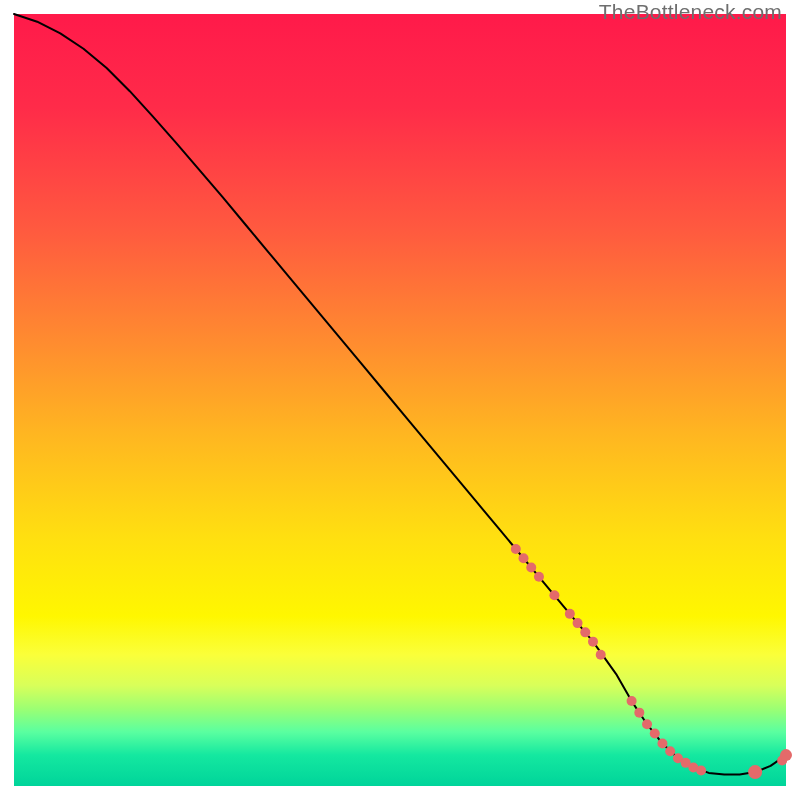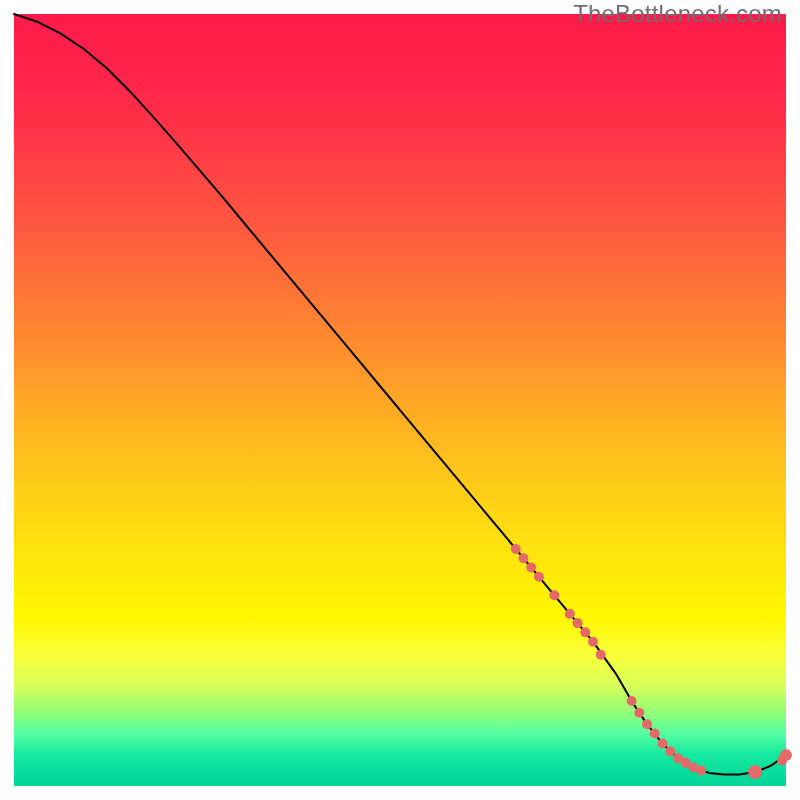--- a/index.html
+++ b/index.html
@@ -36,21 +36,21 @@
       #5affa0 93%,
       #14e8a0 96%,
       #00d49a 100%
     );
   }
   .watermark {
     position: absolute;
     top: 0px;
     right: 18px;
     color: #6e6e6e;
-    font-size: 24px;
+    font-size: 21px;
     font-weight: 400;
     letter-spacing: 0.2px;
     user-select: none;
   }
   svg.plot-layer {
     position: absolute;
     left: 0;
     top: 0;
     width: 800px;
     height: 800px;

